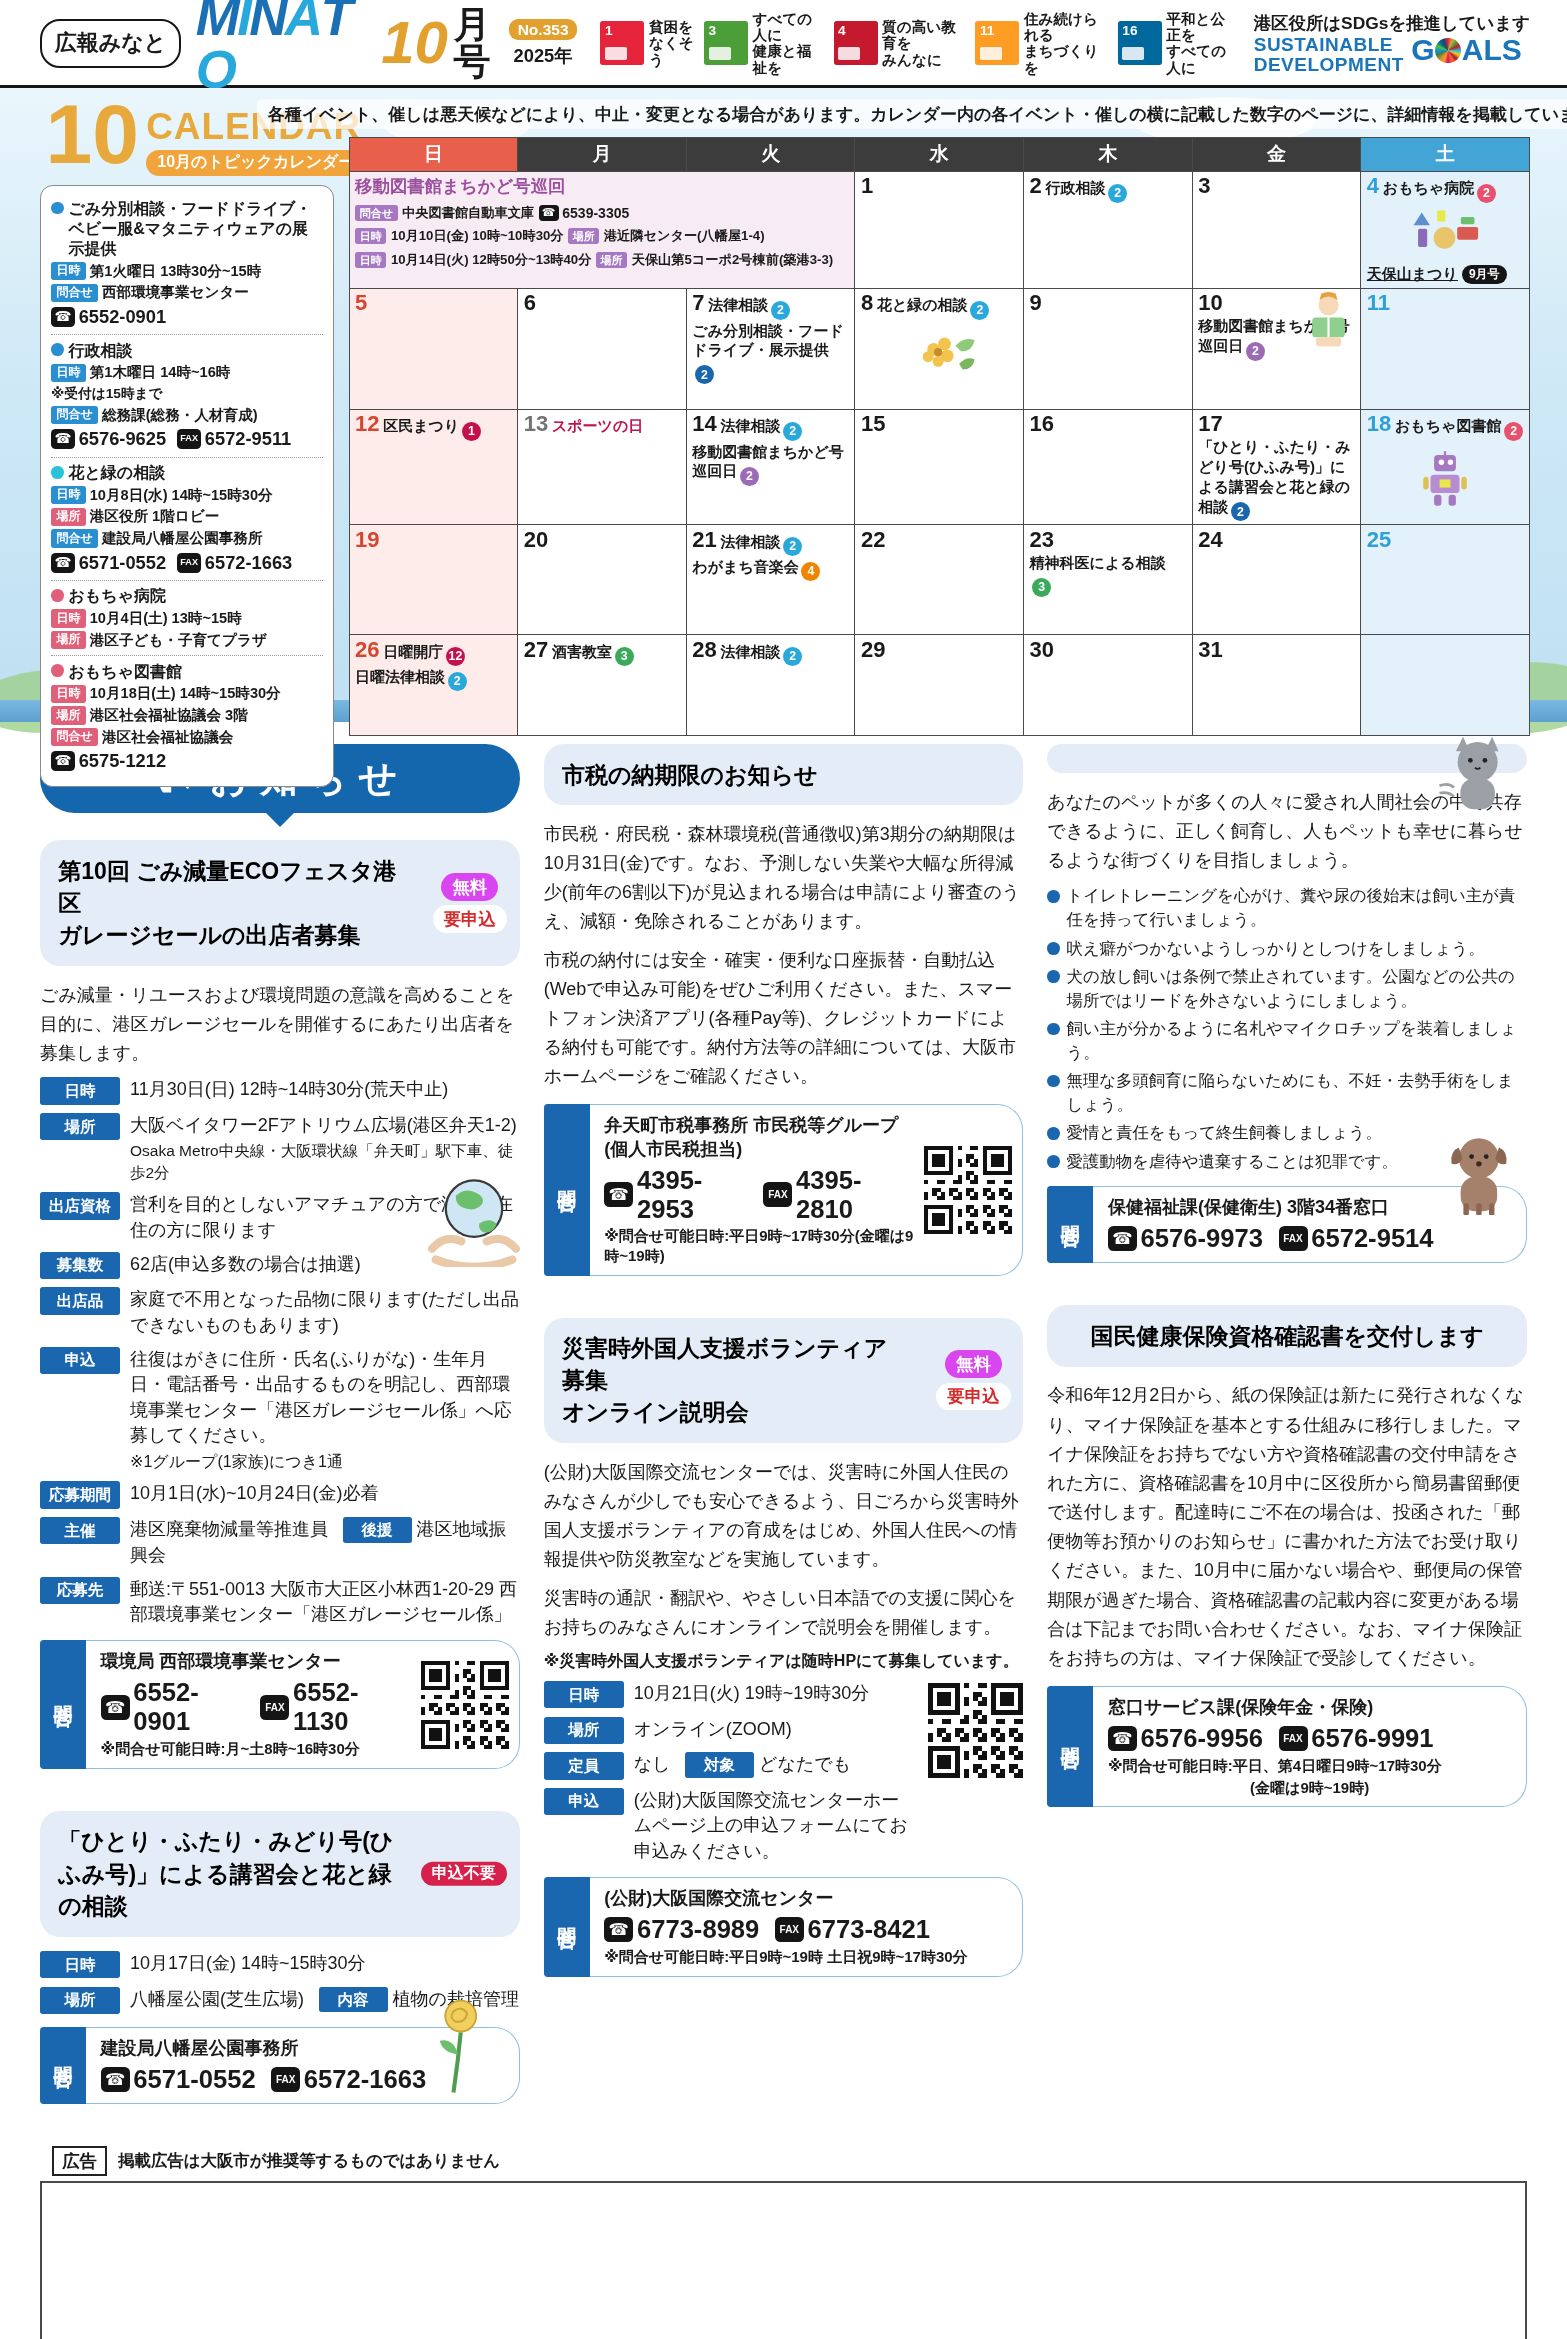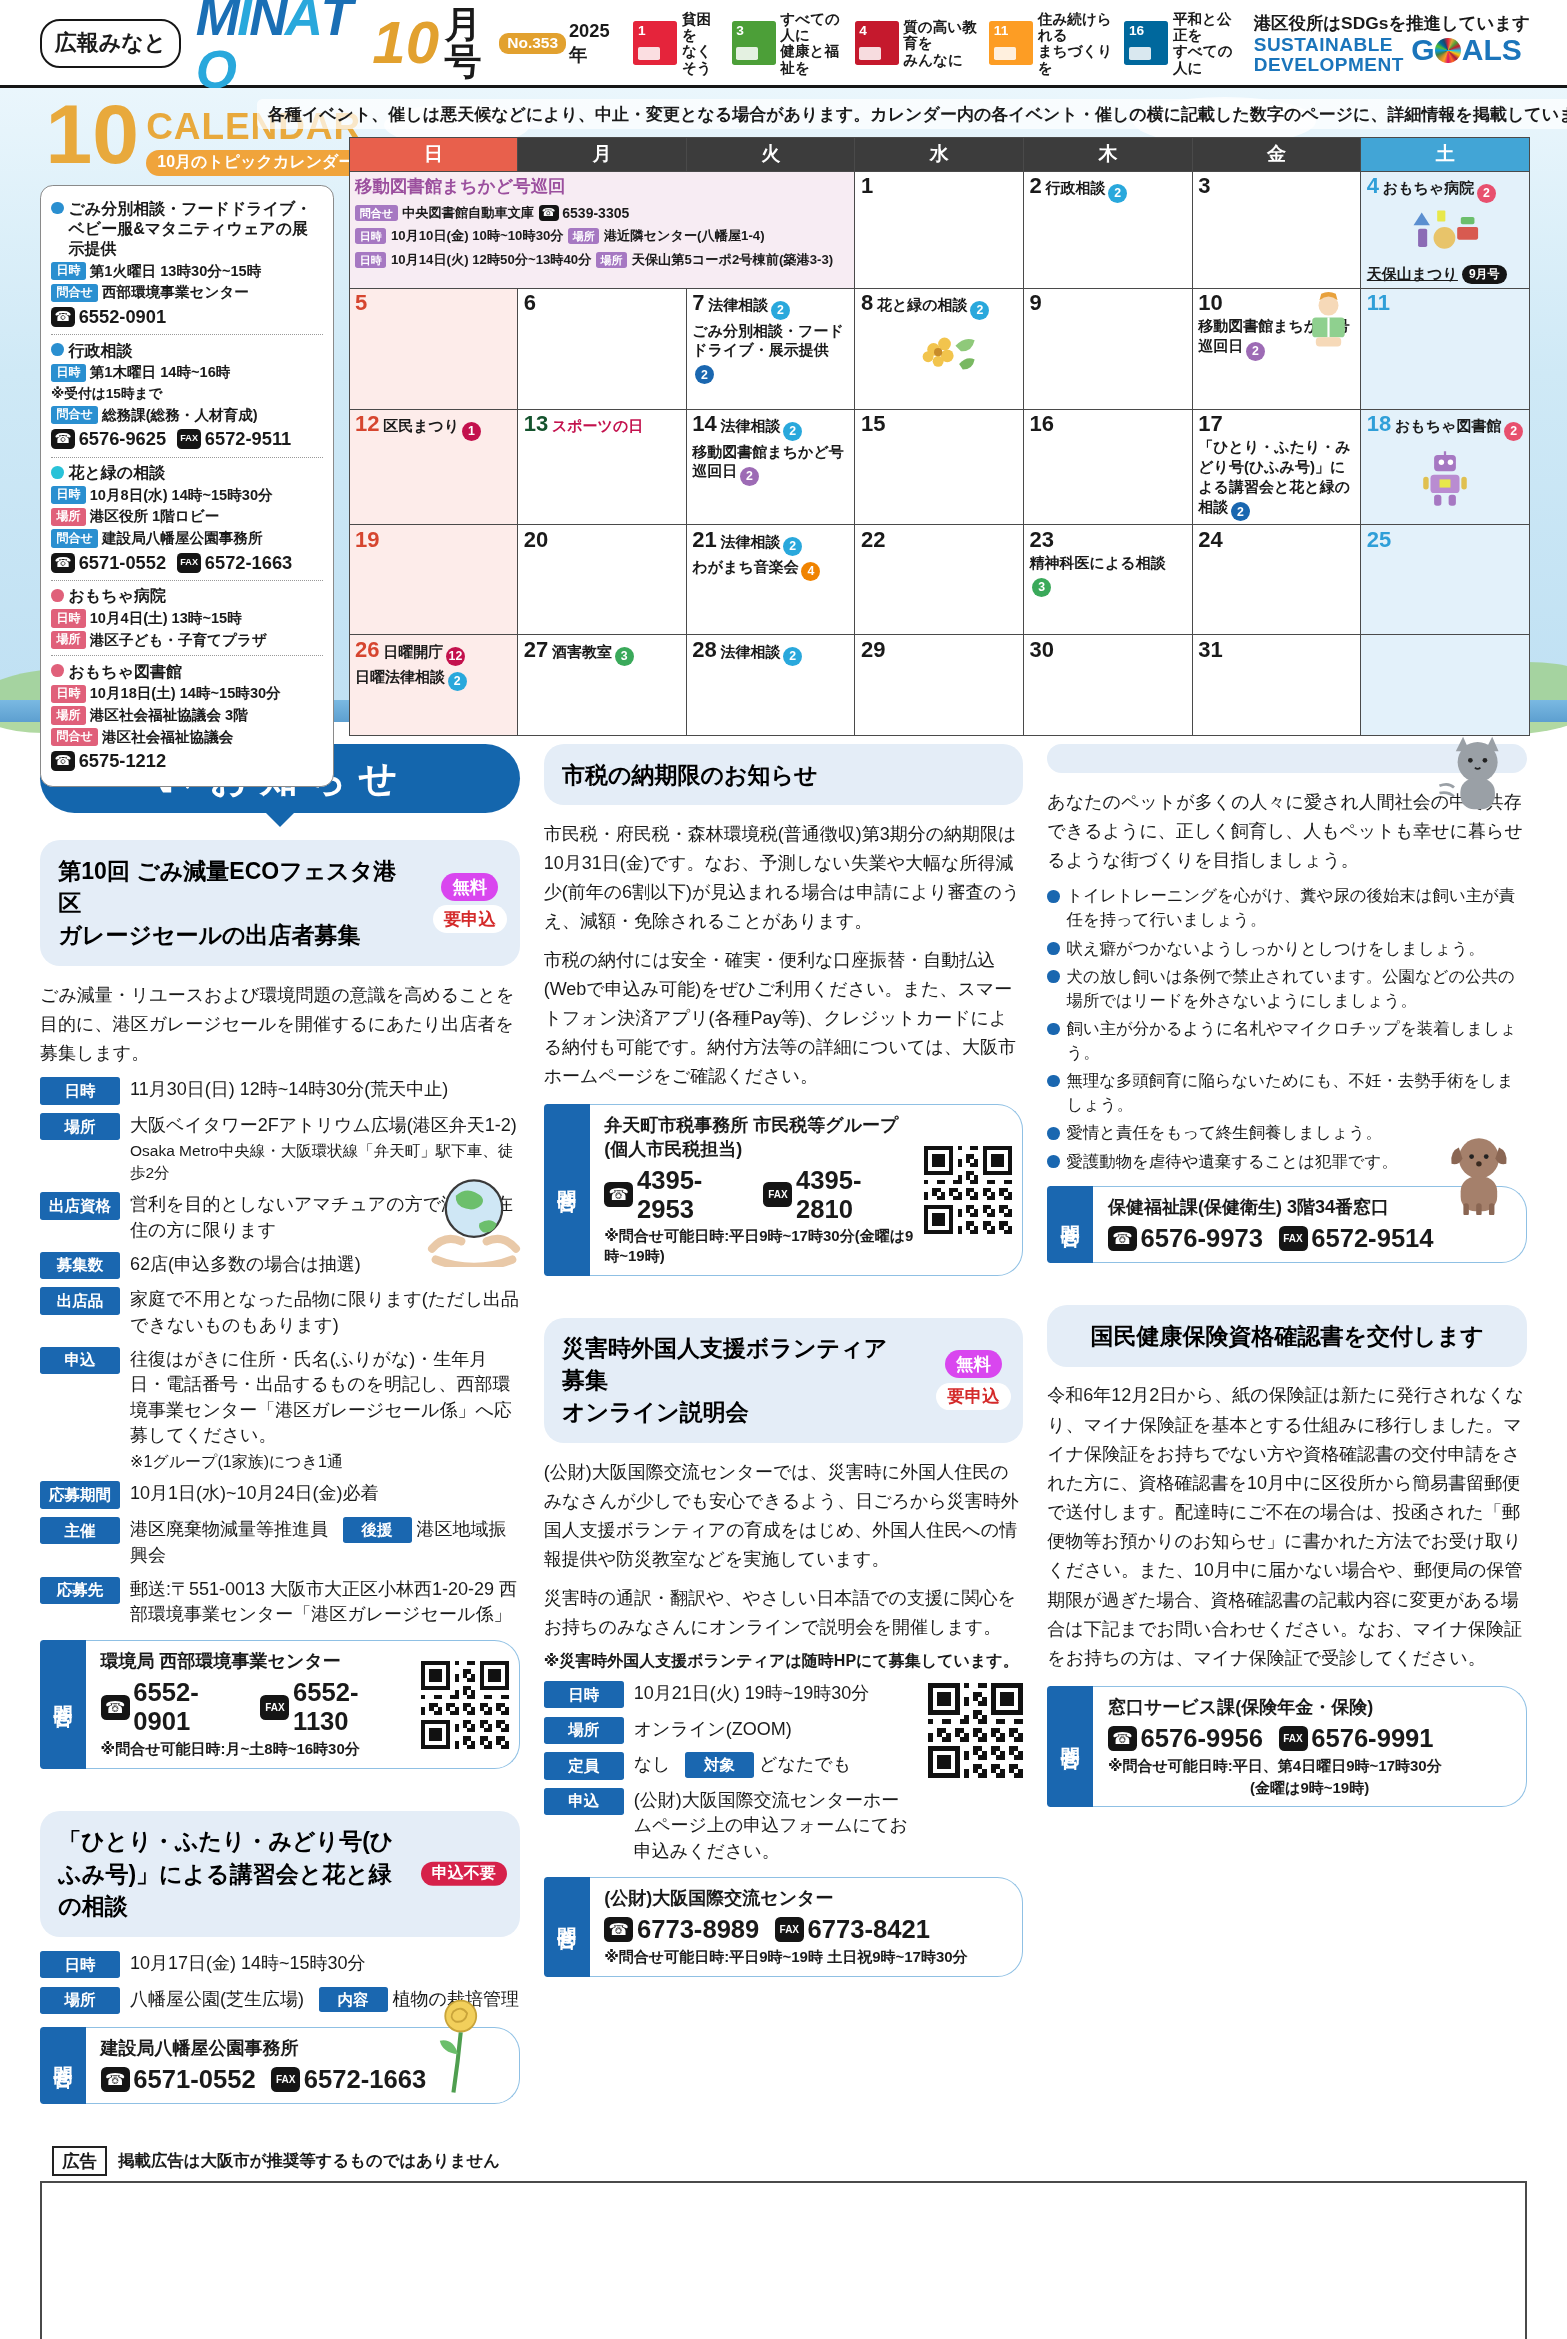--- a/index.html
+++ b/index.html
@@ -7,21 +7,21 @@
 .page{width:1567px;height:2339px;position:relative;overflow:hidden;display:flex;flex-direction:column;background:#fff;}
 
 
 .header{height:88px;display:flex;align-items:center;gap:14.6px;padding:7.3px 37px 5.5px 40px;border-bottom:3.7px solid #161616;box-sizing:border-box;}
 .brand-pill{border:2.7px solid #161616;border-radius:20px;padding:7.3px 12.8px;font-size:22px;font-weight:800;white-space:nowrap;}
 .logo{font-size:53px;font-weight:900;font-style:italic;letter-spacing:-2.7px;position:relative;line-height:1;}
 .logo span{display:inline-block;}
 .issue{display:flex;align-items:center;gap:5.5px;}
 .issue-num{font-size:60px;font-weight:900;font-style:italic;color:#e2a12f;line-height:1;}
 .issue-suffix{font-size:37px;font-weight:900;line-height:1;}
-.issue-meta{display:flex;align-items:center;gap:2.7px;margin-left:1.8px;}
+.issue-meta{display:flex;flex-direction:column;align-items:center;gap:2.7px;margin-left:1.8px;}
 .no-badge{background:#e2a12f;color:#fff;font-weight:800;font-size:15.5px;padding:1.8px 8.2px;border-radius:9.1px;white-space:nowrap;}
 .year{font-size:18.3px;font-weight:700;}
 .sdg-row{display:flex;gap:8.2px;margin-left:9.1px;align-items:center;}
 .sdg-item{display:flex;align-items:center;gap:4.6px;}
 .sdg-sq{width:44px;height:44px;border-radius:2.7px;color:#fff;font-weight:800;box-sizing:border-box;padding:2.7px 4.6px;flex:none;}
 .sdg-num{font-size:13.7px;line-height:1;}
 .sdg-pict{margin-top:9.1px;width:22px;height:12.8px;background:rgba(255,255,255,.85);border-radius:1.8px;}
 .sdg-label{font-size:14.6px;font-weight:800;white-space:pre-line;line-height:1.12;}
 .sdg-right{margin-left:auto;text-align:left;white-space:nowrap;}
 .sdg-note{font-size:17.4px;font-weight:800;}
@@ -65,21 +65,21 @@
 .cal tbody tr:nth-child(2){height:121px;}
 .cal tbody tr:nth-child(3){height:108px;}
 .cal tbody tr:nth-child(4){height:110px;}
 .cal tbody tr:nth-child(5){height:101px;}
 .td-sun{background:#fdecea;}
 .td-sat{background:#e3f1fa;margin-top:16px;}
 .td-special{background:#f7ecf3;}
 .day{font-size:22px;font-weight:800;line-height:1.1;display:inline-block;margin-right:3.7px;}
 .d-sun{color:#d6452f;}
 .d-sat{color:#2f9fd8;}
-.d-hol{color:#14532d;}
+.d-hol{color:#737373;}
 .event{font-size:15px;font-weight:700;line-height:1.32;margin-top:0.9px;}
 .event.inline{display:inline;}
 .e-red{color:#c3114d;}
 .ebadge{display:inline-flex;align-items:center;justify-content:center;width:19px;height:19px;border-radius:50%;color:#fff;font-size:12.3px;font-weight:800;margin-left:2.7px;vertical-align:-3.7px;}
 .special-title{color:#9b4f9e;font-size:17.4px;font-weight:800;display:inline;margin-right:7.3px;}
 .sline{font-size:13.2px;font-weight:700;white-space:nowrap;display:flex;gap:4.6px;align-items:center;margin-top:5.5px;}
 .sline .tbdg{font-size:11px;padding:0.9px 4.6px;}
 .sline .ic{width:20px;height:16.4px;font-size:11px;border-radius:3.7px;}
 .sline .telnum{font-size:14px;}
 .extra{position:absolute;bottom:3.7px;left:5.5px;right:2.7px;font-size:15px;font-weight:700;display:flex;align-items:center;gap:3.7px;white-space:nowrap;text-decoration:underline;}

